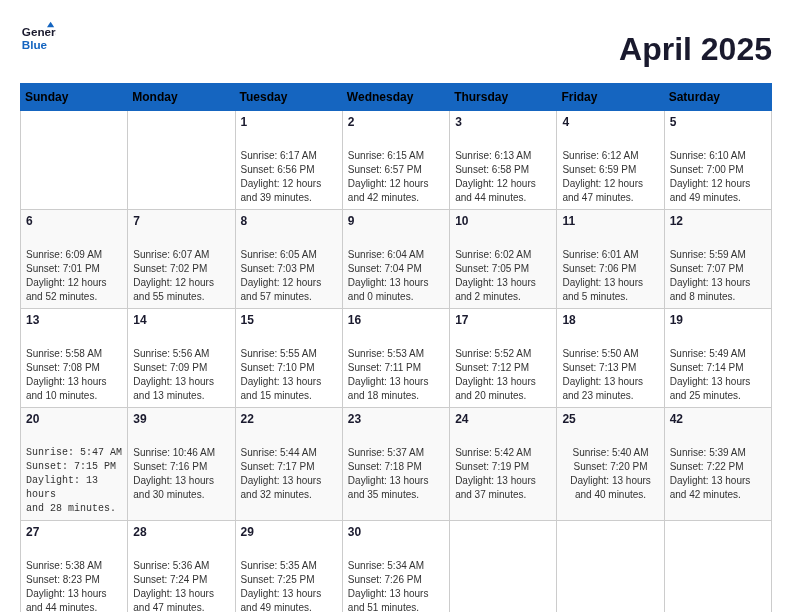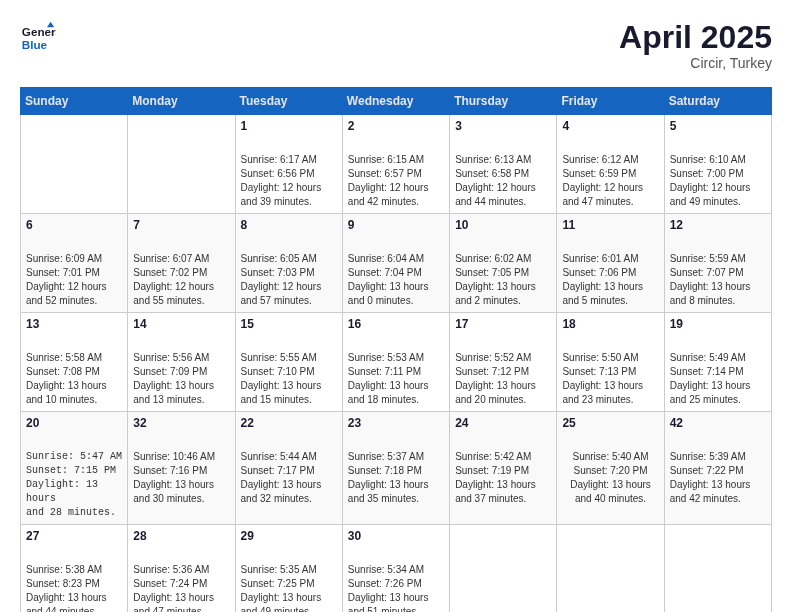--- a/index.html
+++ b/index.html
@@ -26,33 +26,34 @@
       height: 36px;
     }
     .title-block {
       text-align: right;
     }
     .month-year {
       font-size: 32px;
       font-weight: bold;
       color: #1a1a2e;
       line-height: 1.1;
+      margin-top: 12px;
     }
     .location {
       font-size: 14px;
       color: #555;
     }
     table {
       width: 100%;
       border-collapse: collapse;
       font-size: 11px;
     }
     thead th {
       background-color: #1565c0;
-      color: #e5e5e5;
+      color: #000000;
       padding: 6px 4px;
       text-align: left;
       font-size: 12px;
       font-weight: bold;
       border: 1px solid #1565c0;
     }
     tbody td {
       border: 1px solid #ccc;
       vertical-align: top;
       padding: 4px 5px;
@@ -84,21 +85,20 @@
 <div class="header">
   <div class="logo">
     <svg class="logo-icon" viewBox="0 0 40 40">
       <text x="2" y="18" font-size="13" font-weight="bold" fill="#1a1a2e" font-family="Arial">General</text>
       <text x="2" y="32" font-size="13" font-weight="bold" fill="#1565c0" font-family="Arial">Blue</text>
       <polygon points="30,8 38,8 34,2" fill="#1565c0"></polygon>
     </svg>
   </div>
   <div class="title-block">
     <div class="month-year">April 2025</div>
-    <div class="location">Circir, Turkey</div>
   </div>
 </div>
 
 <table>
   <thead>
     <tr>
       <th>Sunday</th>
       <th>Monday</th>
       <th>Tuesday</th>
       <th>Wednesday</th>
@@ -251,21 +251,21 @@
       </tr>
       <tr>
         <td>
           <span class="day-num">20</span>
           <div class="day-detail" style="white-space: pre-line; font-family: Liberation Mono, monospace;">Sunrise: 5:47 AM
 Sunset: 7:15 PM
 Daylight: 13 hours
 and 28 minutes.</div>
         </td>
         <td>
-          <span class="day-num">32</span>
+          <span class="day-num">39</span>
           <div class="day-detail" style="white-space: pre-line;">Sunrise: 10:46 AM
 Sunset: 7:16 PM
 Daylight: 13 hours
 and 30 minutes.</div>
         </td>
         <td>
           <span class="day-num">22</span>
           <div class="day-detail" style="white-space: pre-line;">Sunrise: 5:44 AM
 Sunset: 7:17 PM
 Daylight: 13 hours

